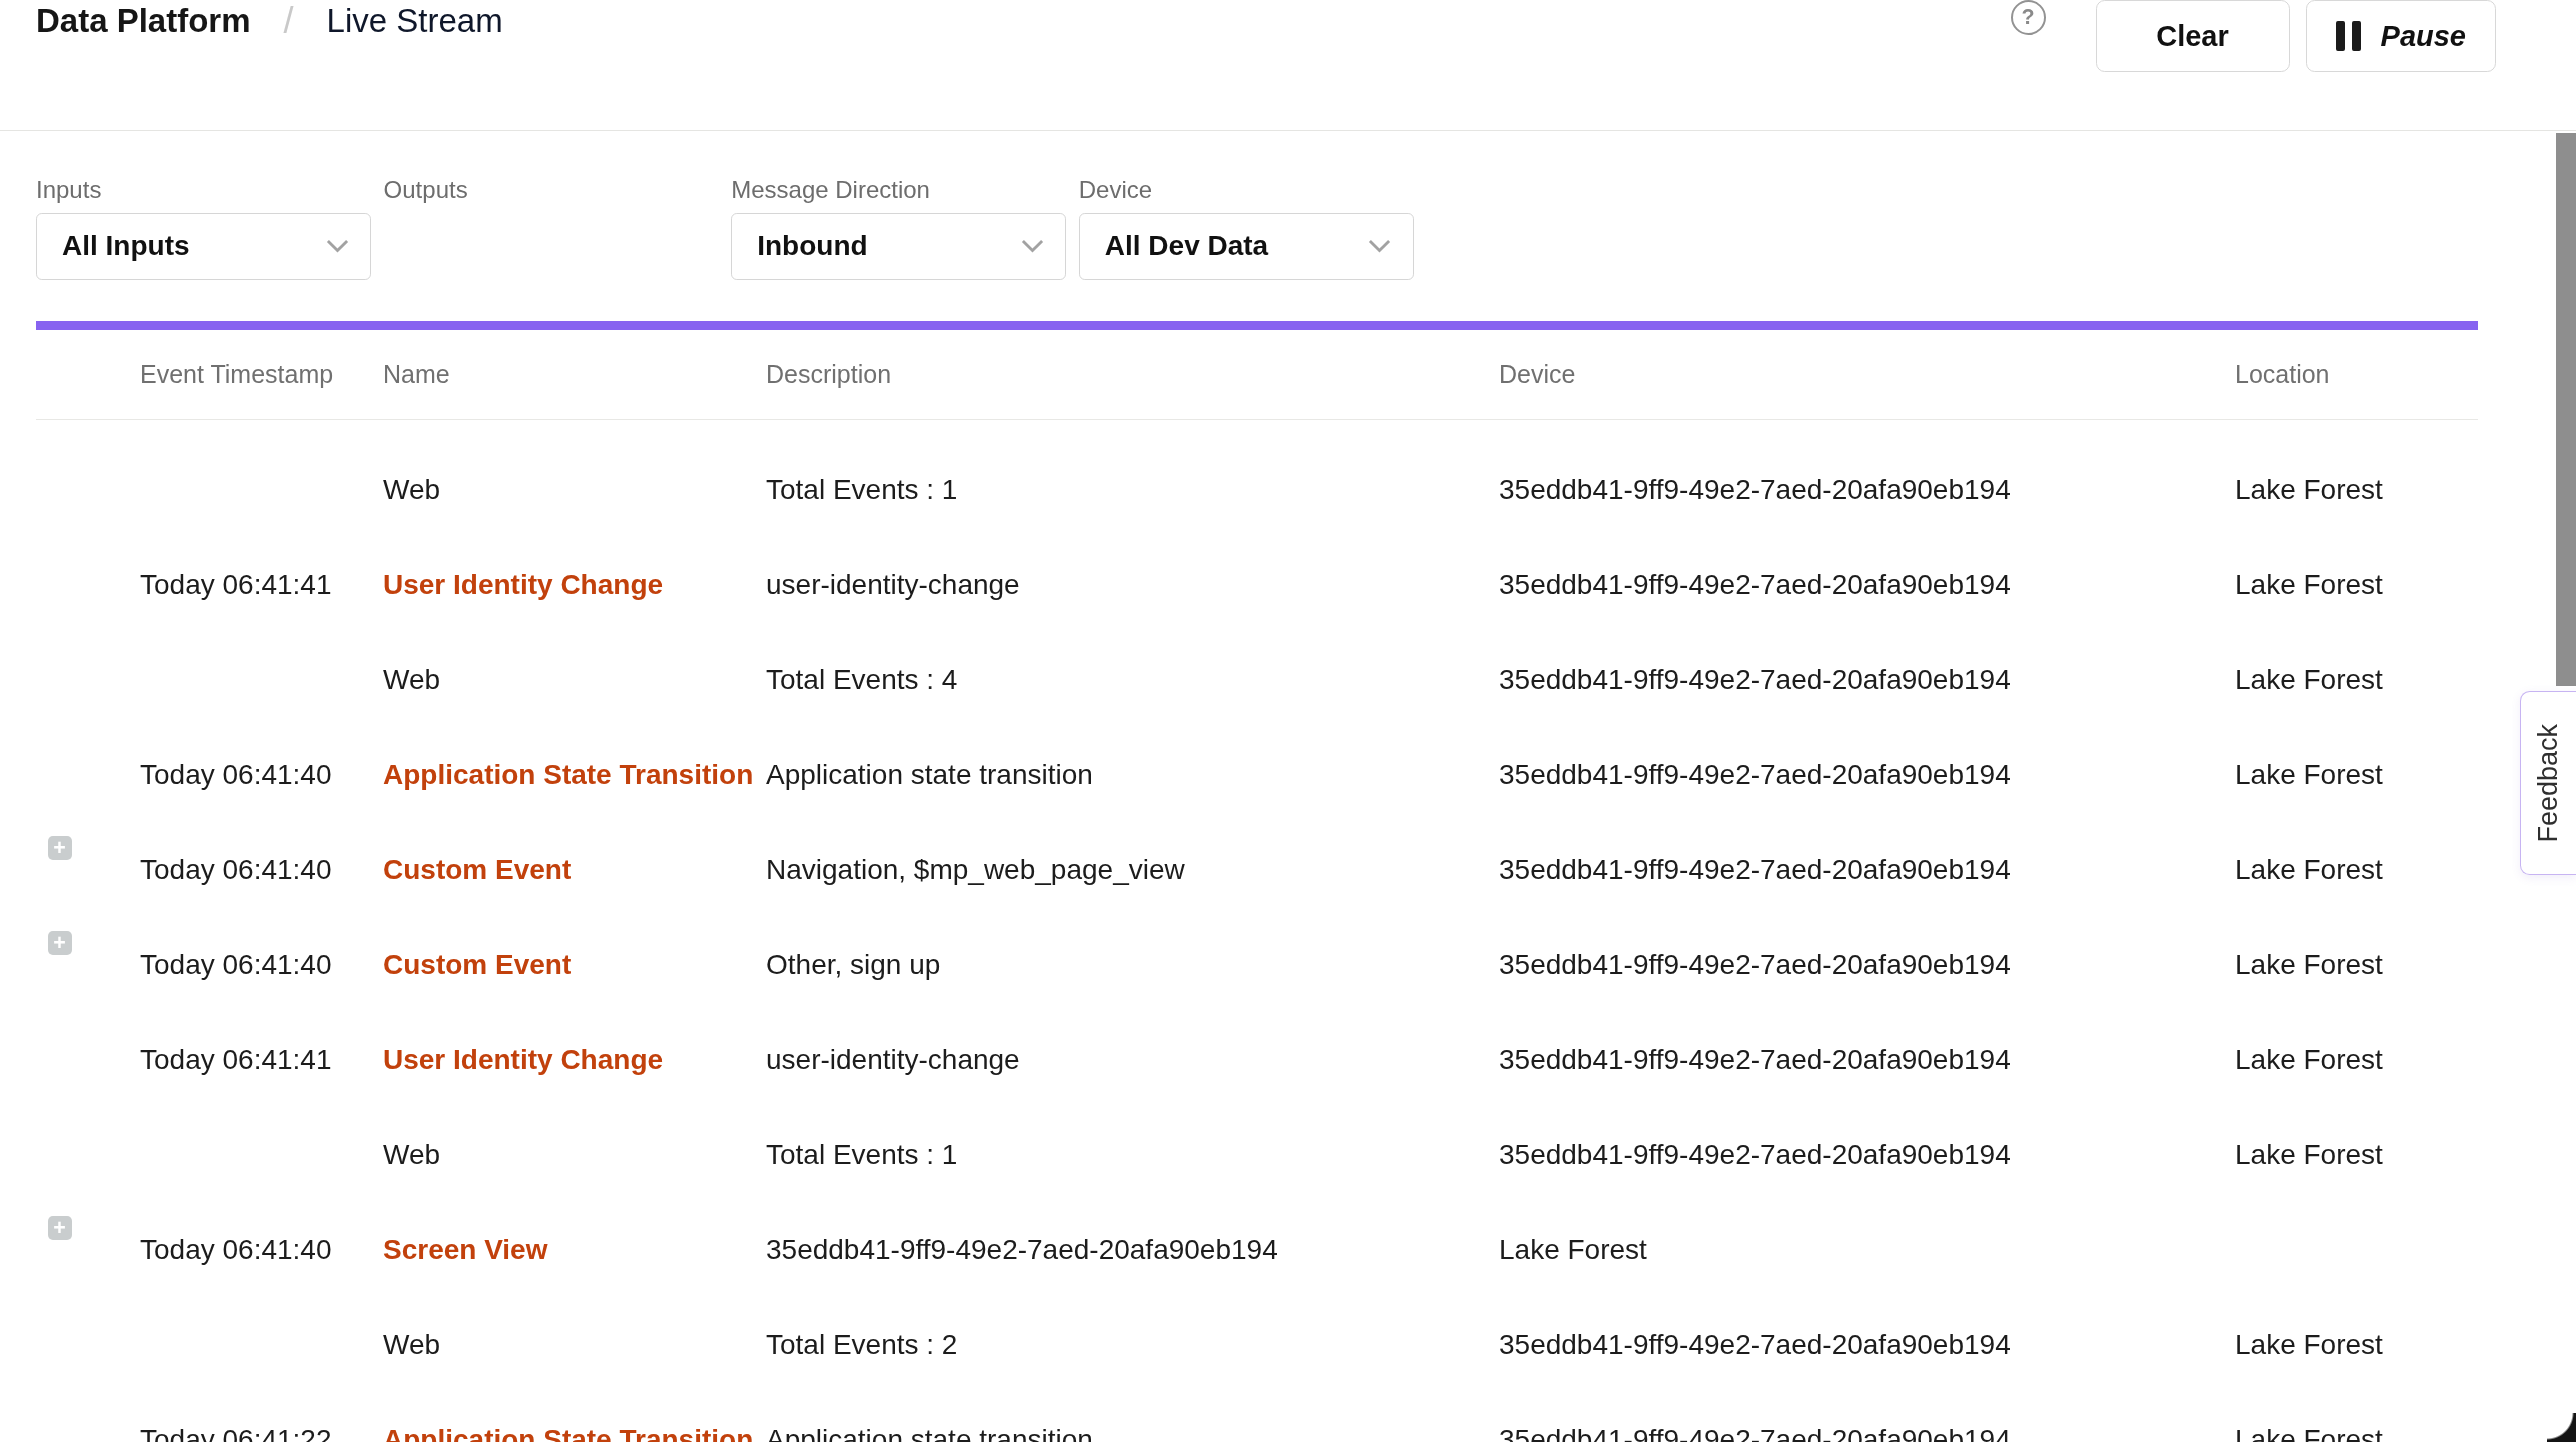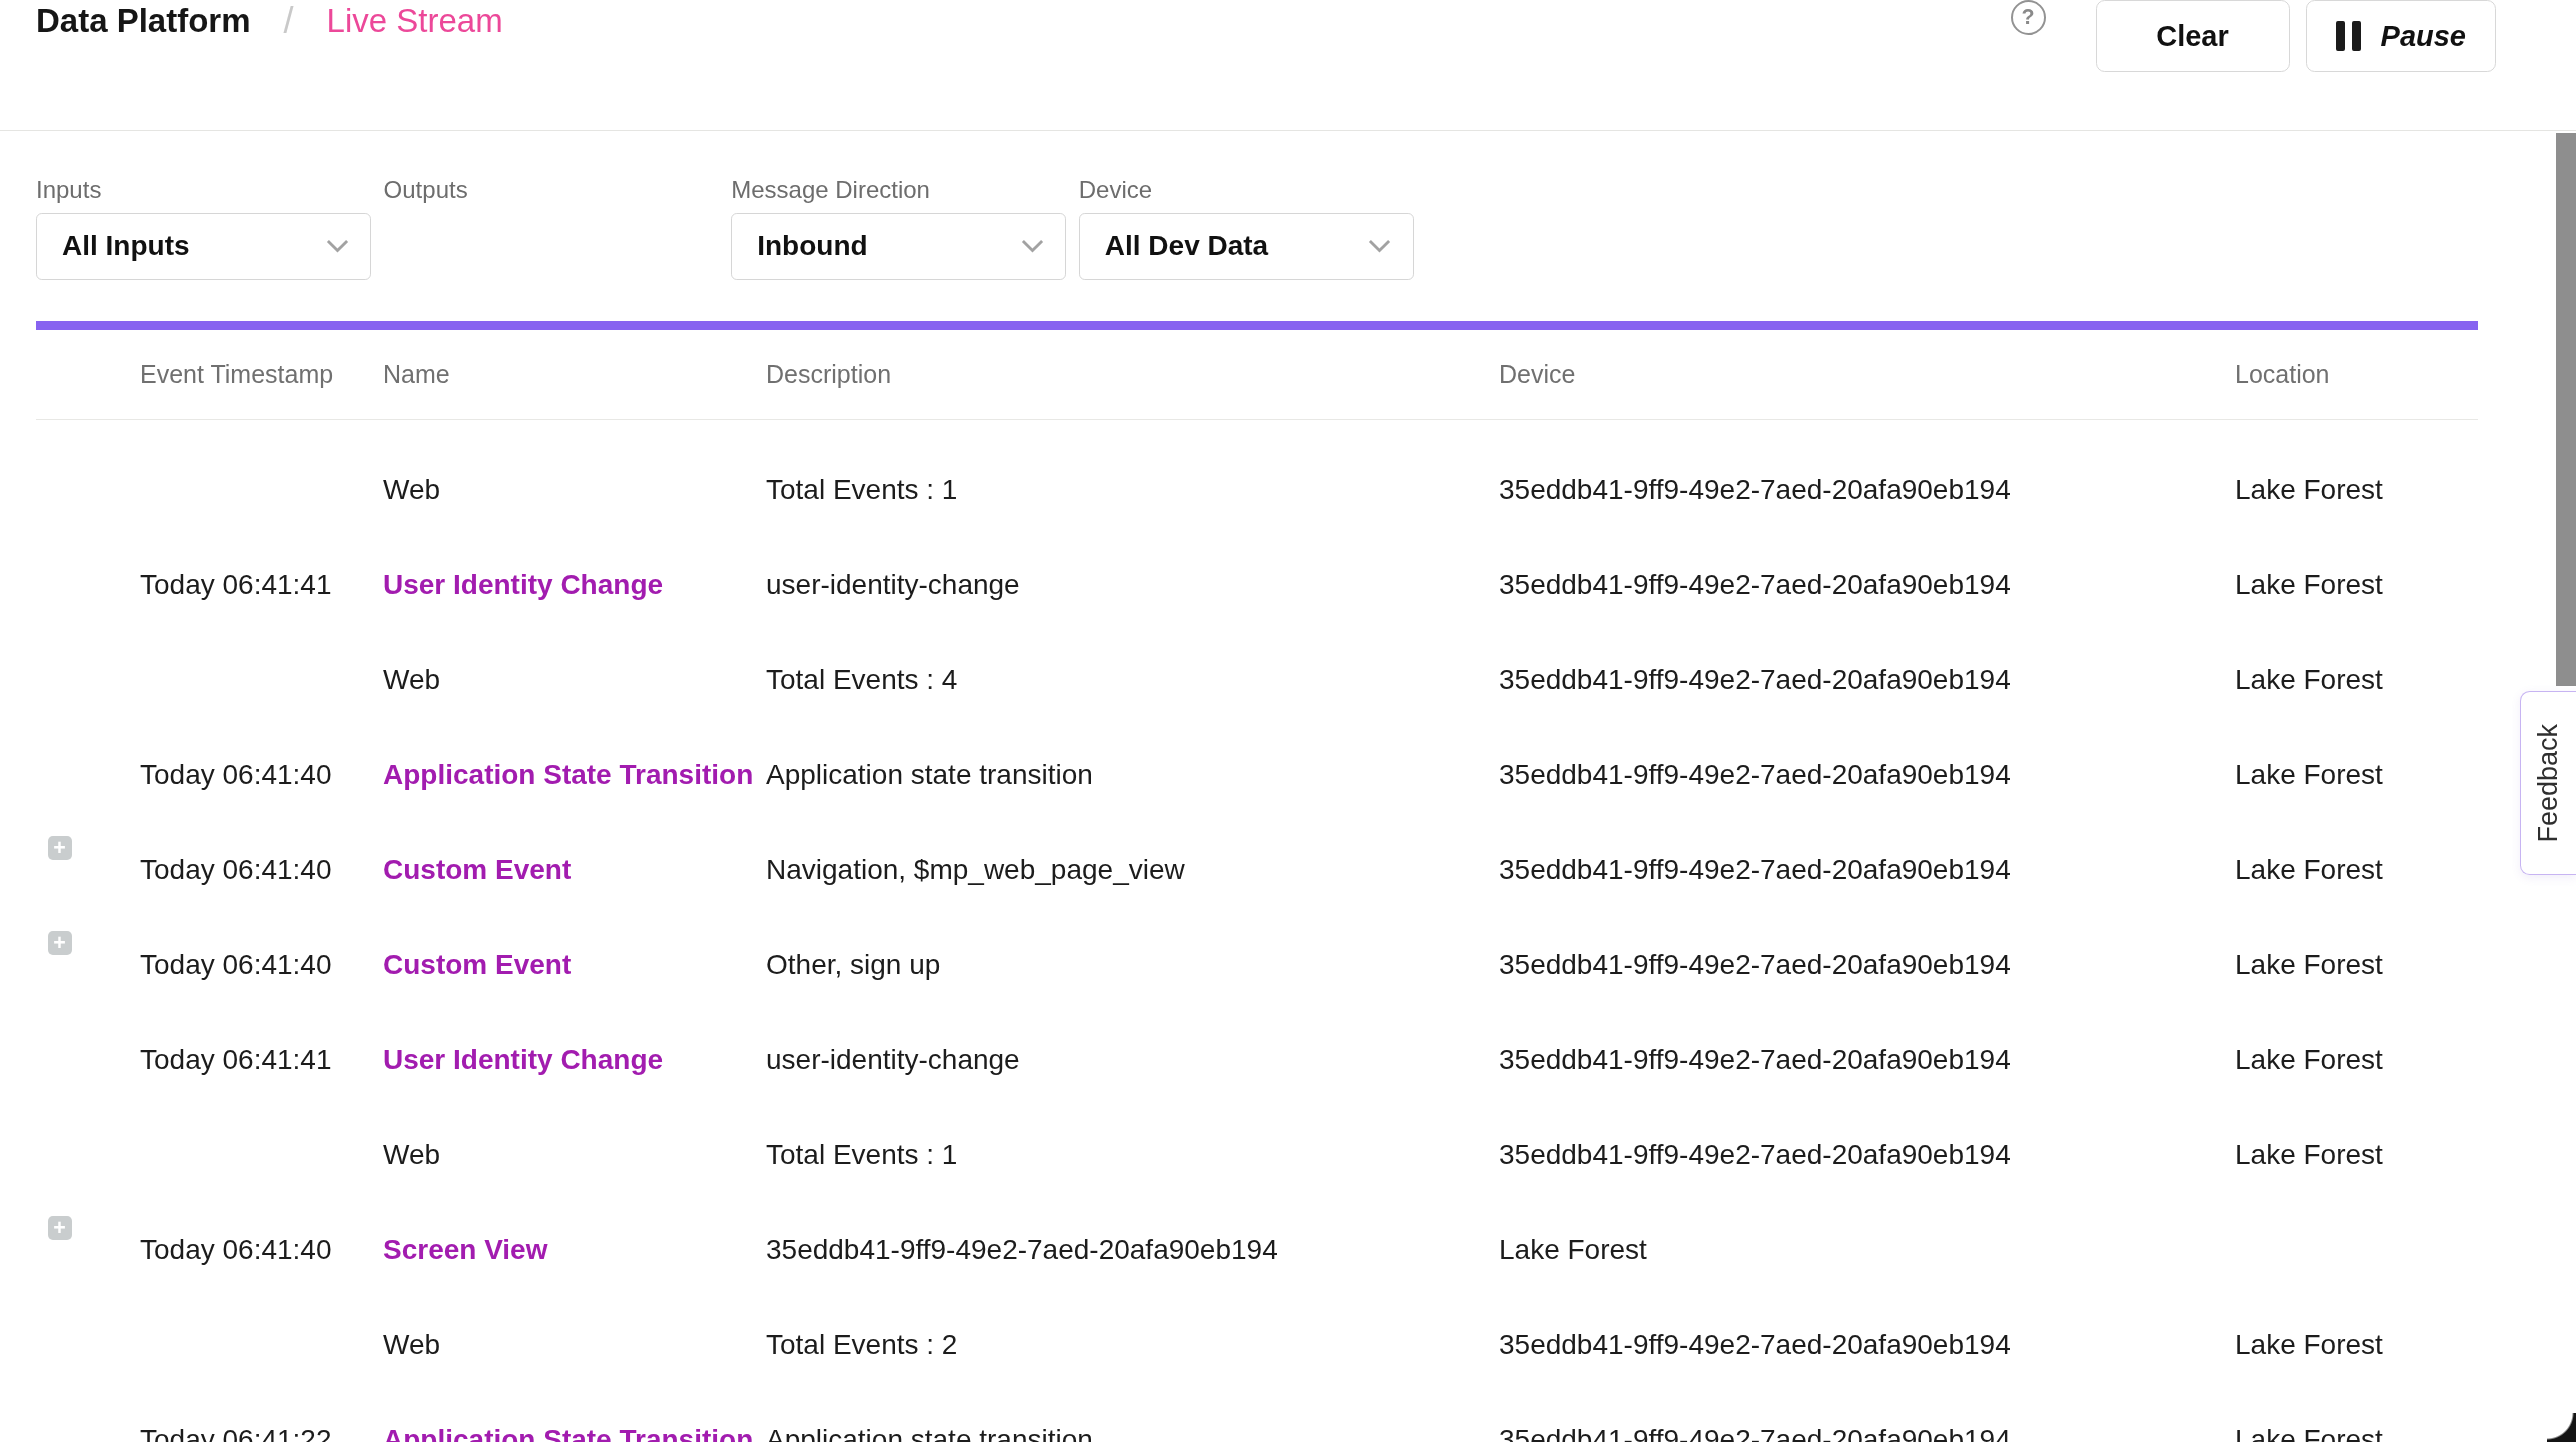--- a/index.html
+++ b/index.html
@@ -6,21 +6,21 @@
   html,body { width:2576px; height:1442px; overflow:hidden; background:#ffffff;
     font-family:"Liberation Sans","DejaVu Sans",sans-serif; color:#1c1c1c; }
   body { position:relative; }
 
   
   .topbar { height:131px; display:flex; align-items:flex-start;
     padding:0 80px 0 36px; border-bottom:1.9px solid #e5e5e2; }
   .breadcrumb { display:flex; align-items:center; font-size:33px; }
   .crumb-parent { font-weight:bold; color:#161616; }
   .crumb-sep { color:#c9c9c9; font-size:36px; font-weight:300; margin:0 33px; }
-  .crumb-current { color:#ec4899; }
+  .crumb-current { color:#0f172a; }
   .topbar-spacer { flex:1; }
   .help-icon { width:35px; height:35px; border:2.9px solid #939393; border-radius:50%;
     display:flex; align-items:center; justify-content:center; color:#8a8a8a;
     font-size:21.4px; font-weight:bold; margin-right:50px; cursor:pointer; }
   .btn { height:72px; background:#fff; border:1.9px solid #d8d8d8; border-radius:8.7px;
     font-size:29px; font-weight:bold; color:#111; display:flex; align-items:center;
     justify-content:center; cursor:pointer; font-family:inherit; }
   .btn-clear { width:194px; margin-right:16.5px; }
   .btn-pause { width:190px;font-style:italic; }
   .pause-icon { display:flex; gap:7.8px; margin-right:19.4px; }
@@ -39,21 +39,21 @@
   .accent-bar { height:9.7px; margin:41px 98px 0 36px; background:var(--accent,#8763f0); }
 
   
   .table { margin:0 98px 0 36px; }
   .trow { display:grid; grid-template-columns:104px 243px 383px 733px 736px 1fr;
     align-items:center; }
   .thead { height:90px; border-bottom:1.9px solid #e8e8e5; }
   .th { font-size:25px; color:#707070; }
   .tbody .trow { height:95px; cursor:pointer; }
   .cell { font-size:28px; color:#1c1c1c; white-space:nowrap; overflow:hidden;margin-top:44px; }
-  .cell-name.emph { font-weight:bold; color:#a21caf; }
+  .cell-name.emph { font-weight:bold; color:#c2410c; }
   .expander { width:24px; height:24px; margin-left:11.6px; border:none; border-radius:4.9px;
     background:var(--plus-bg,#c9cdce); color:#ffffff; font-size:21.4px; font-weight:bold;
     line-height:24px; display:flex; align-items:center; justify-content:center;
     cursor:pointer; font-family:inherit; }
 
   
   .scrollbar-thumb { position:absolute; top:133px; right:0; width:20.4px; height:553px;
     background:var(--scrollbar,#8e8e8e); }
   .feedback-tab { position:absolute; top:691px; right:0; width:56px; height:184px;
     background:#fff; border:1.9px solid var(--feedback-border,#c7b4f2); border-right:none;

